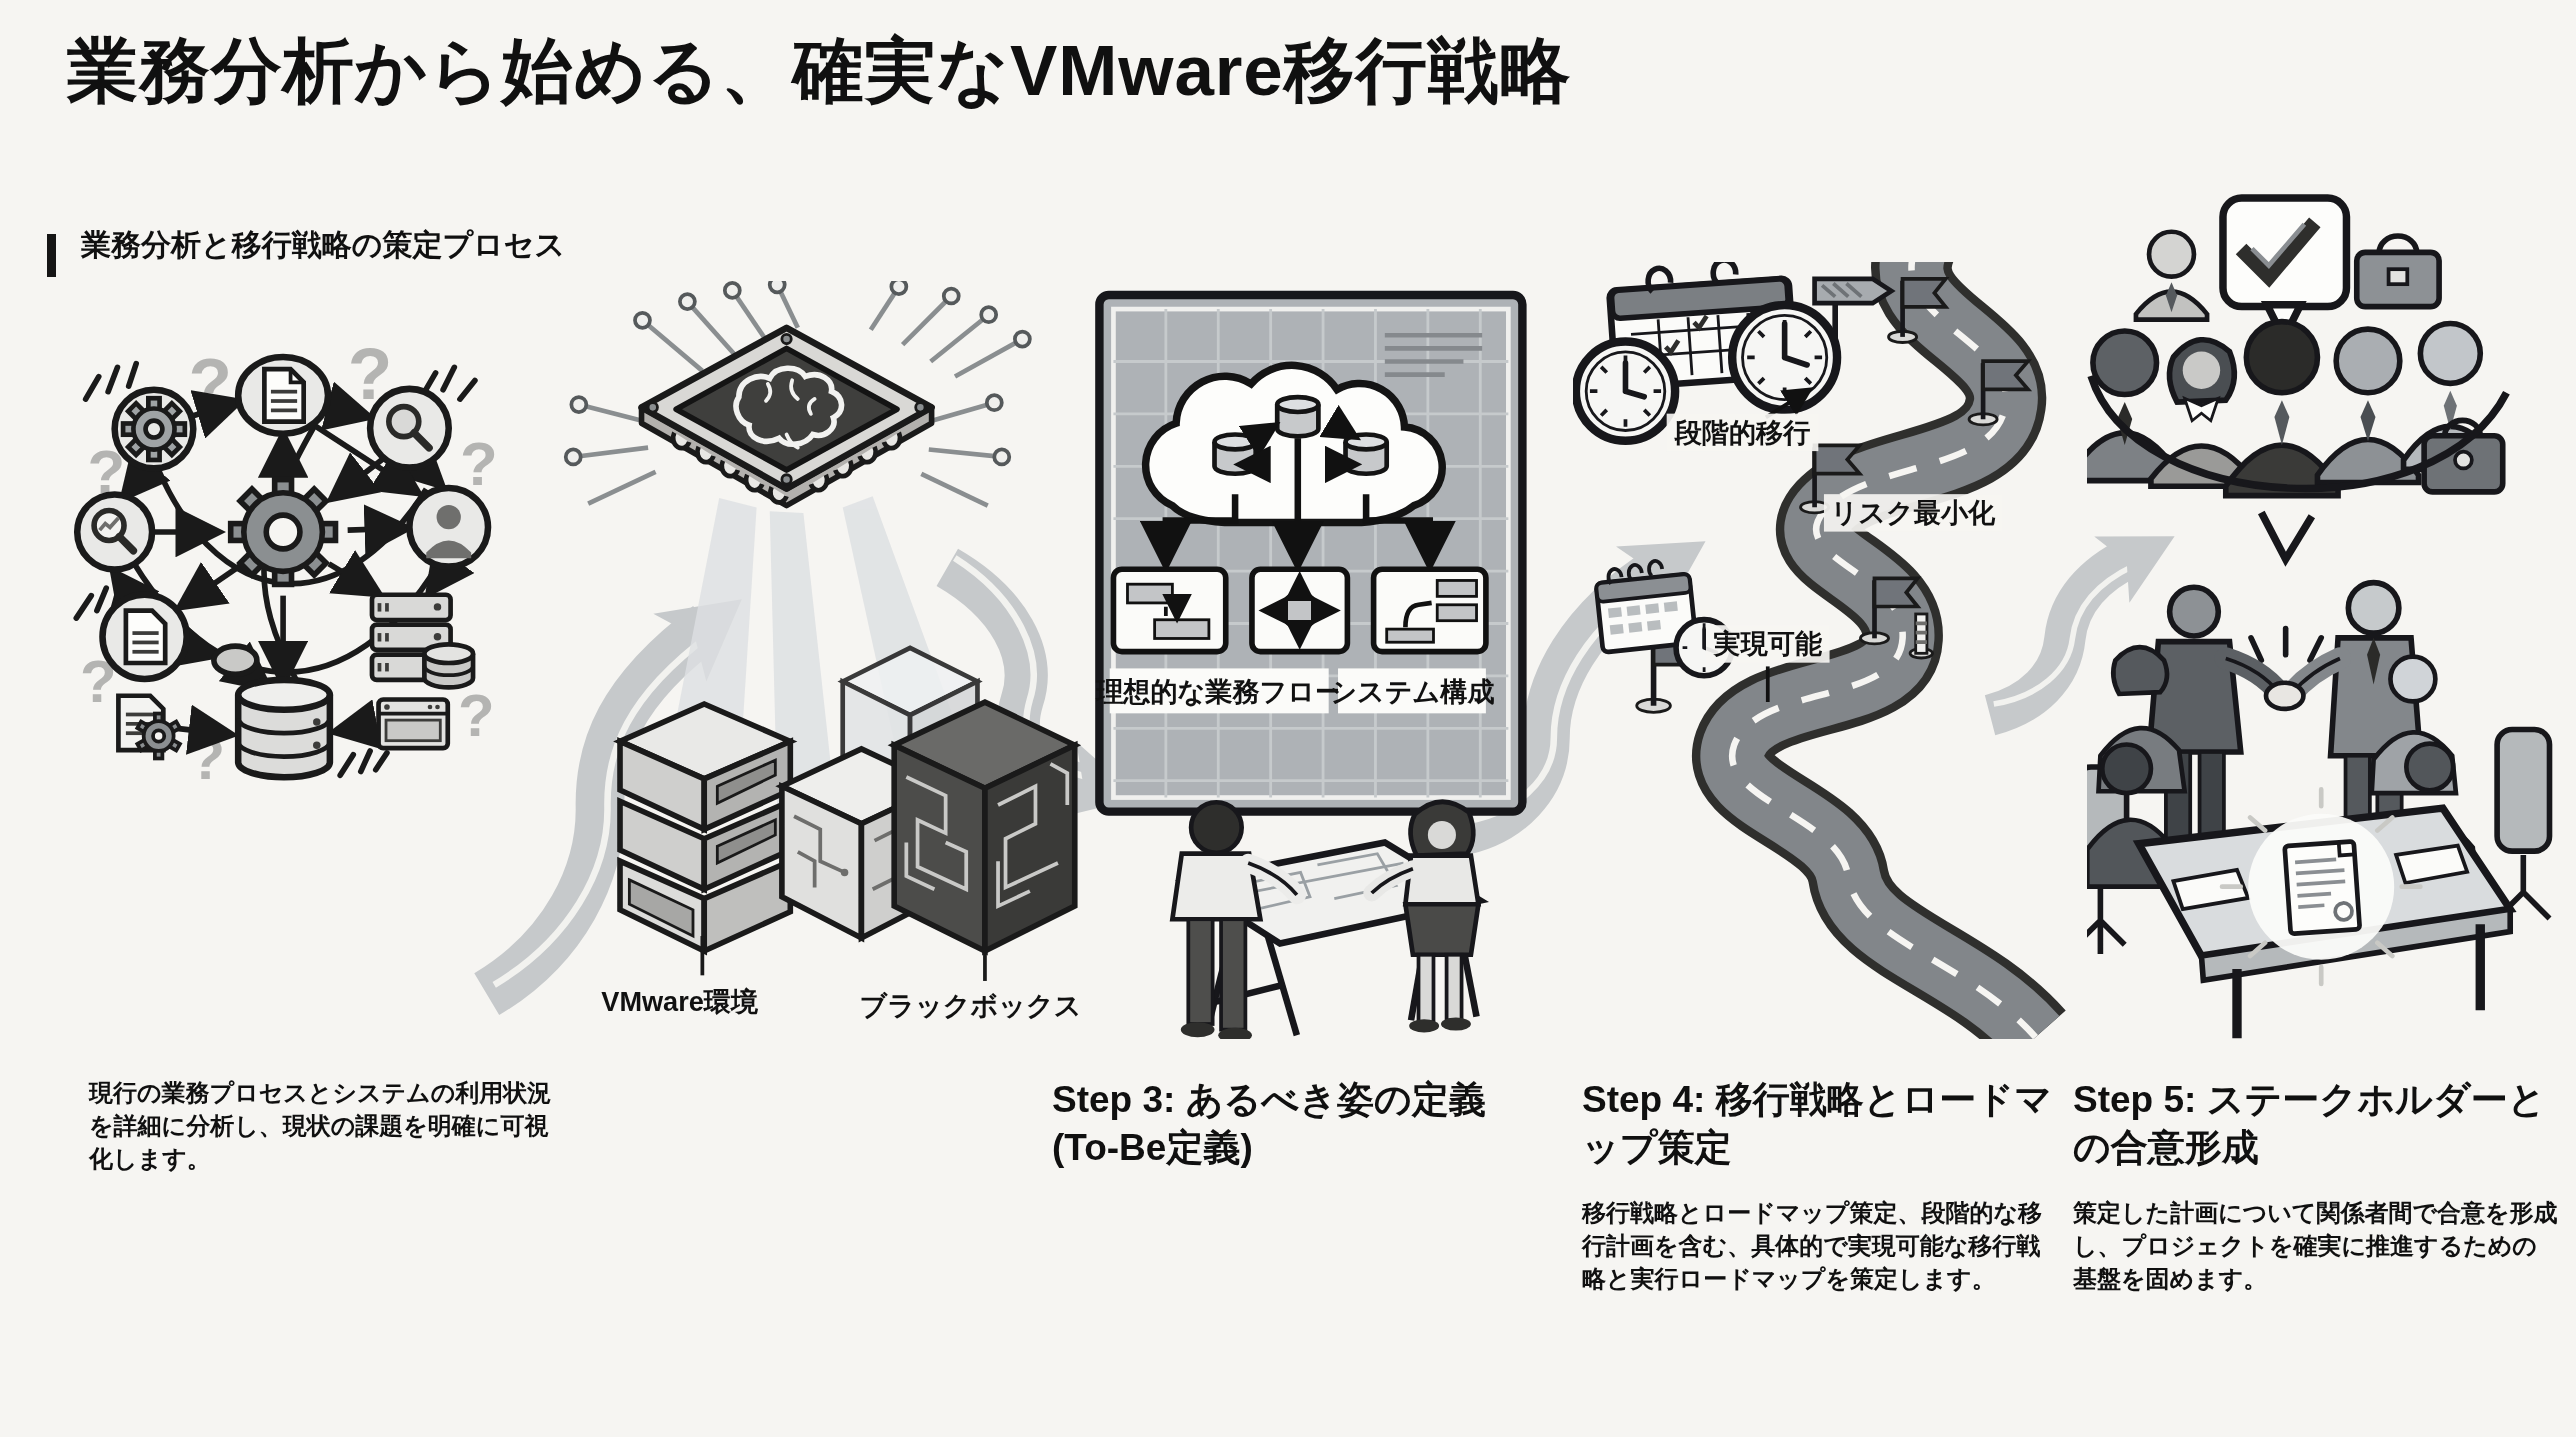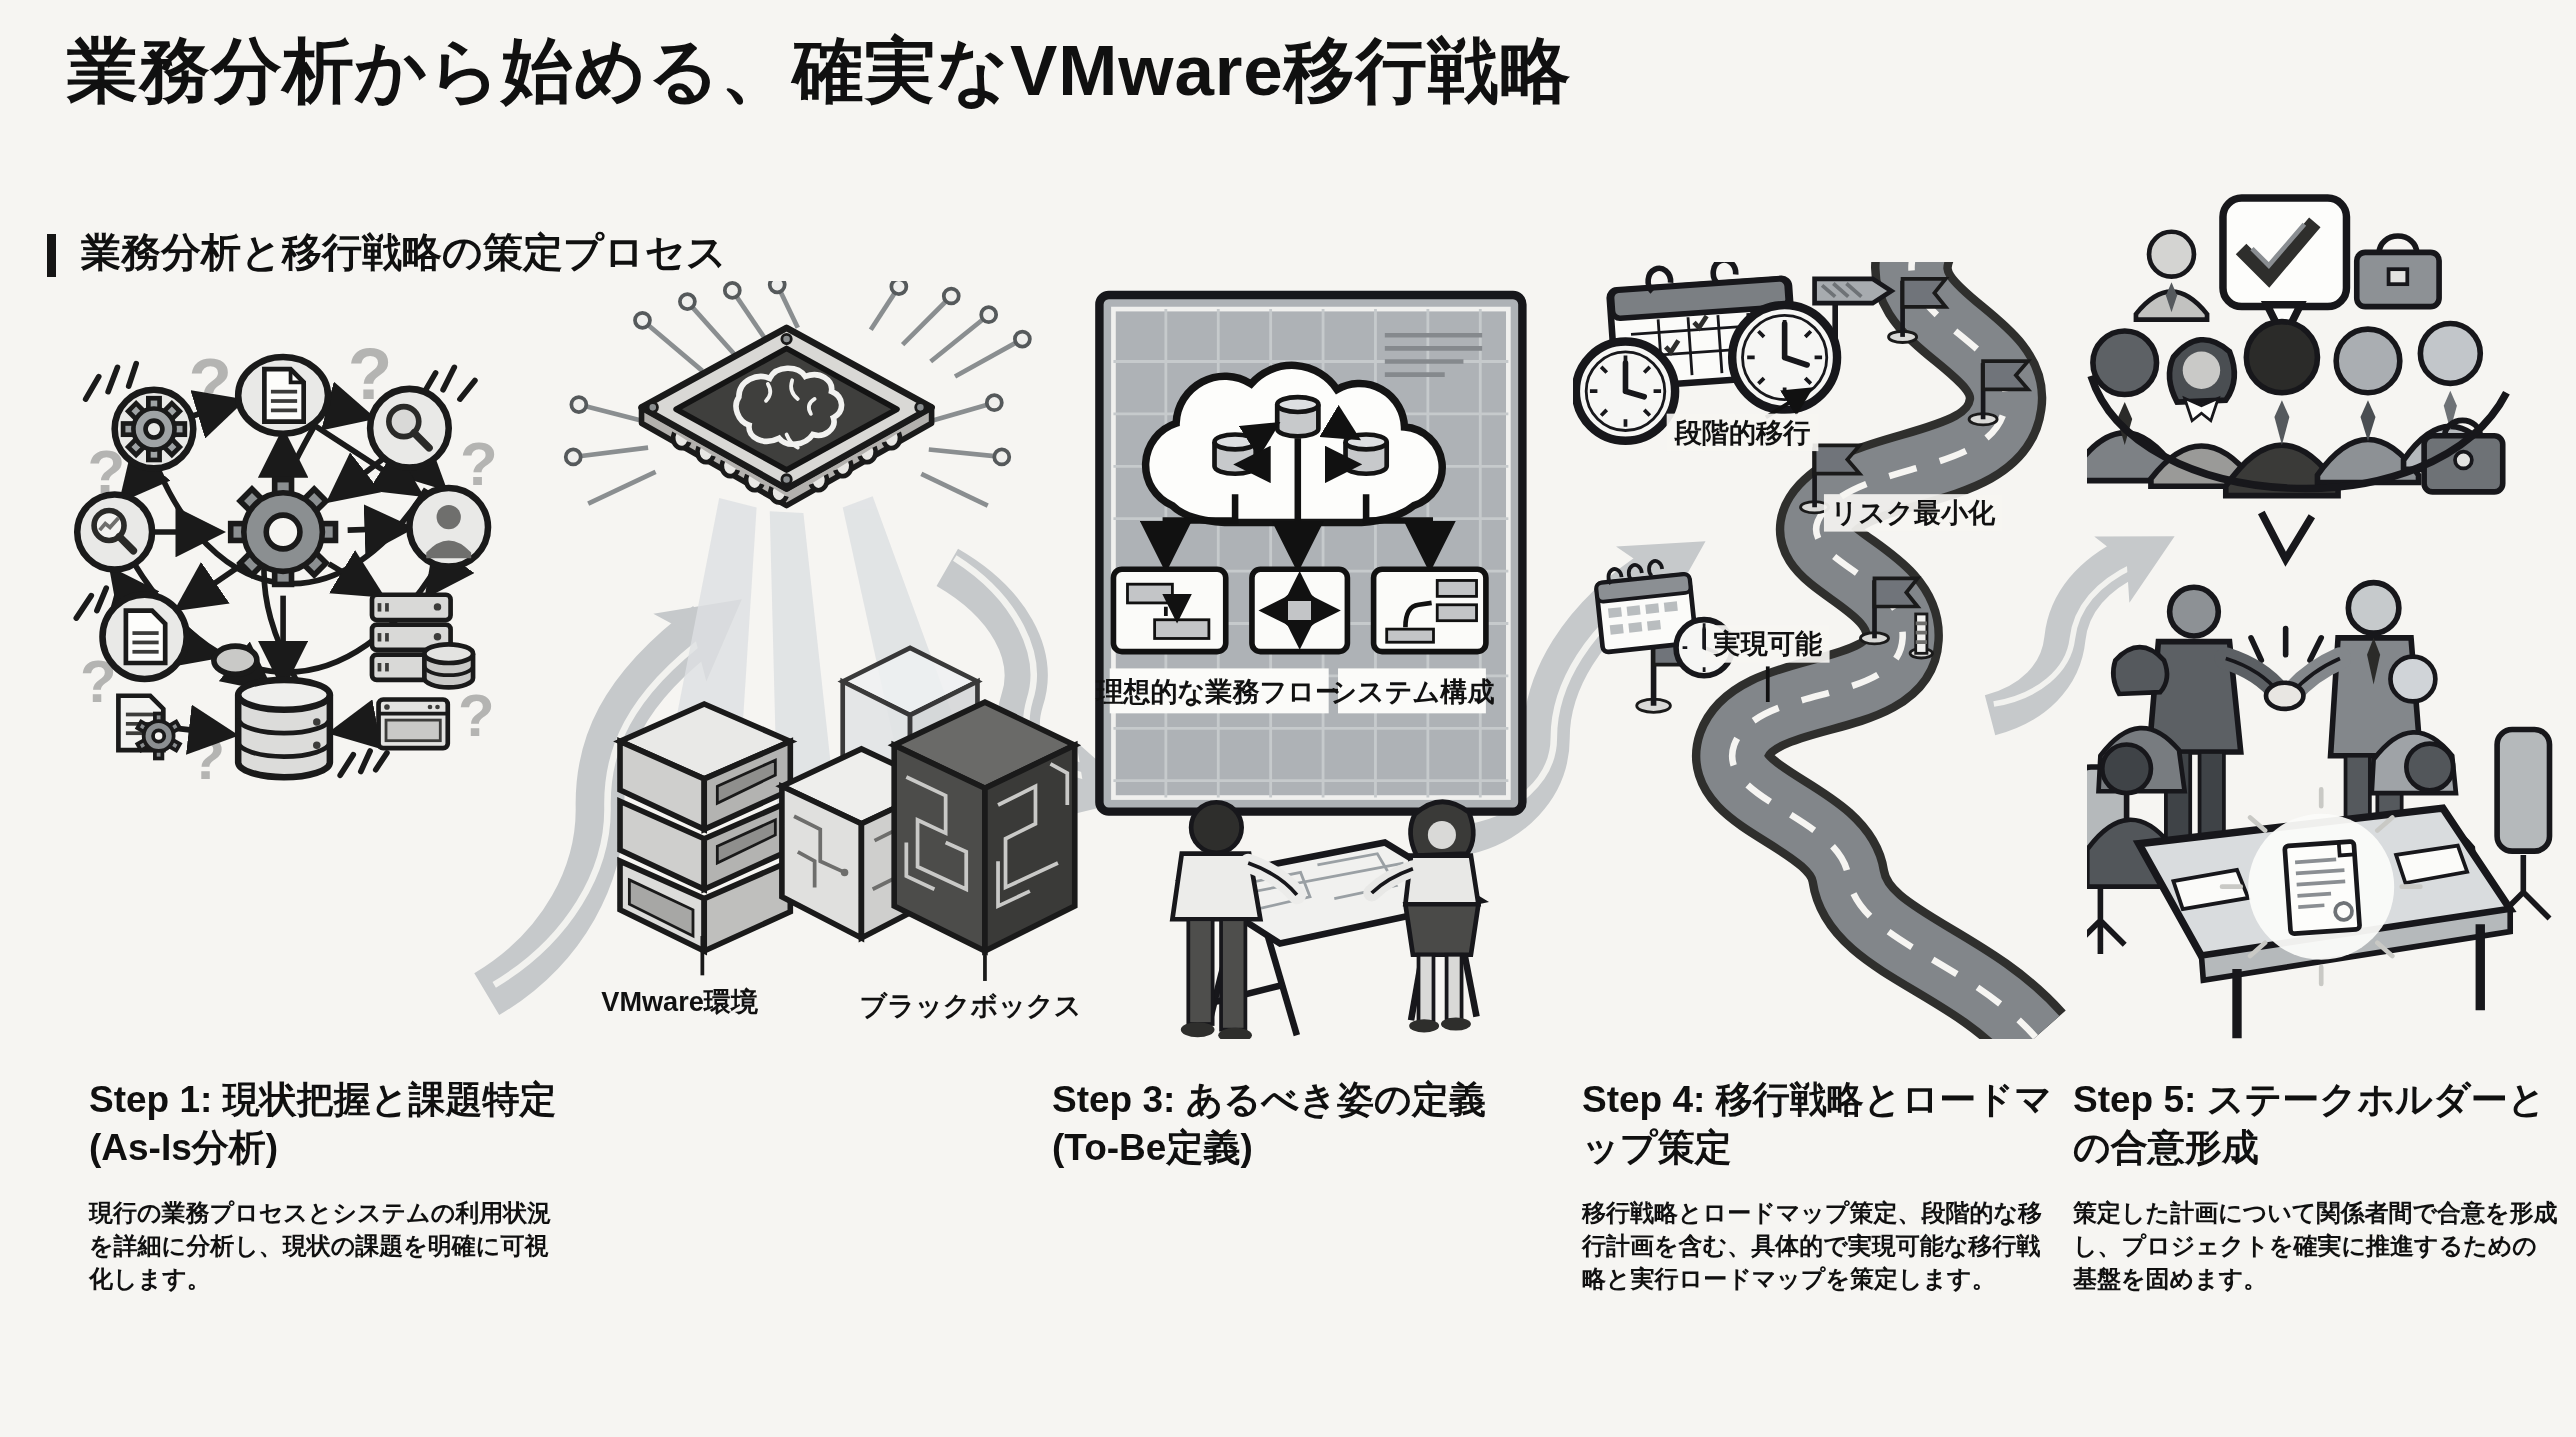--- a/index.html
+++ b/index.html
@@ -3,21 +3,21 @@
 <meta charset="utf-8">
 <style>
   html,body{margin:0;padding:0;}
   body{
     position:relative;width:2576px;height:1438px;overflow:hidden;
     background:#f6f5f2;color:#101010;
     font-family:"Liberation Sans","DejaVu Sans",sans-serif;
   }
   .abs{position:absolute;}
   .title{left:67px;top:24px;font-size:71px;font-weight:900;letter-spacing:0.9px;white-space:nowrap;}
-  .subtitle{left:81px;top:225px;font-size:40px;font-weight:800;white-space:nowrap;}
+  .subtitle{left:81px;top:225px;font-size:30px;font-weight:800;white-space:nowrap;}
   .subtitle-tick{left:47px;top:234px;width:9.4px;height:43px;background:#151515;}
   .steps-row .step-col{position:absolute;top:1076px;}
   .step-col h3{margin:0 0 24px 0;font-size:37px;font-weight:800;line-height:1.3;letter-spacing:0px;}
   .step-col p{margin:0;font-size:24px;font-weight:700;line-height:1.38;}
   svg{position:absolute;}
   svg text{font-family:"Liberation Sans","DejaVu Sans",sans-serif;}
   .illus-label{font-size:29px;font-weight:800;fill:#111;}
   .qmark{font-weight:800;fill:#b4b4b2;}
 </style>
 </head>
@@ -789,21 +789,20 @@
             <path d="M224,848 h28"></path>
         </g>
         <circle cx="272" cy="856" r="9" fill="none" stroke="#6e7276" stroke-width="4"></circle>
       </g>
     </g>
   </g>
 </svg>
 
 <div class="steps-row">
   <div class="step-col" style="left:89px;width:473px;">
-    <h3>Step 1: 現状把握と課題特定 (As-Is分析)</h3>
     <p>現行の業務プロセスとシステムの利用状況を詳細に分析し、現状の課題を明確に可視化します。</p>
   </div>
   <div class="step-col" style="left:588px;width:473px;">
   </div>
   <div class="step-col" style="left:1052px;width:473px;">
     <h3>Step 3: あるべき姿の定義 (To-Be定義)</h3>
   </div>
   <div class="step-col" style="left:1582px;width:479px;">
     <h3>Step 4: 移行戦略とロードマップ策定</h3>
     <p>移行戦略とロードマップ策定、段階的な移行計画を含む、具体的で実現可能な移行戦略と実行ロードマップを策定します。</p>

